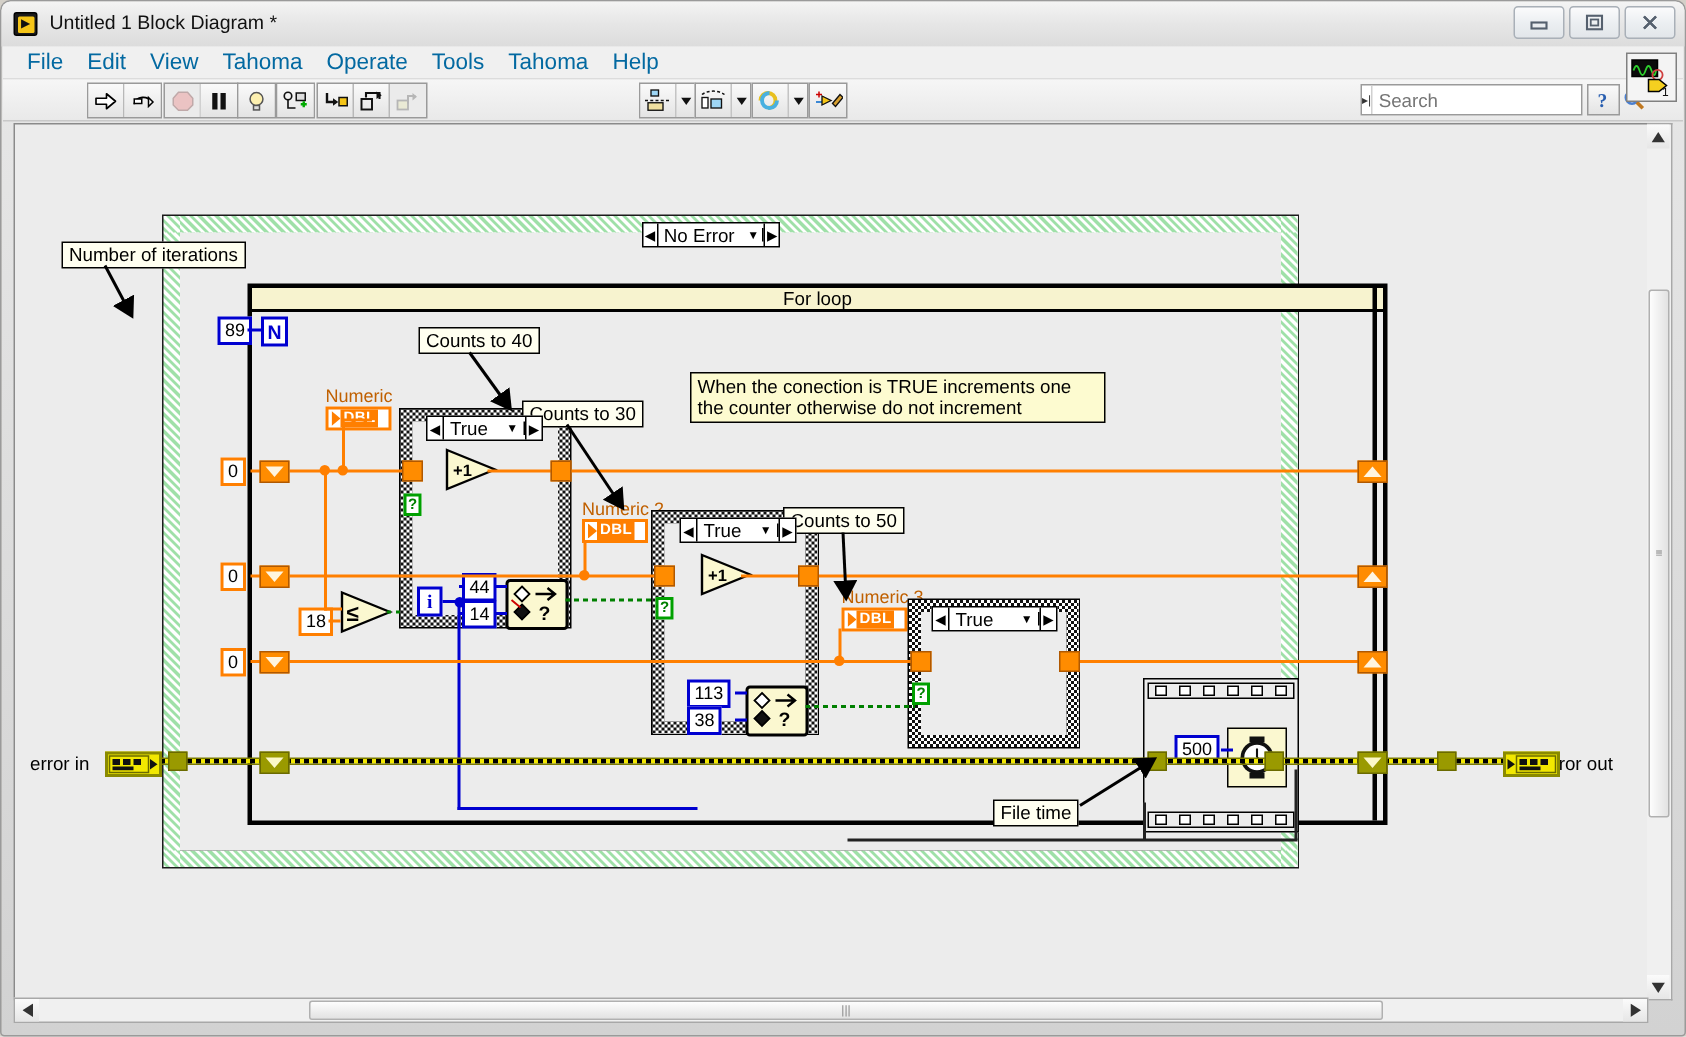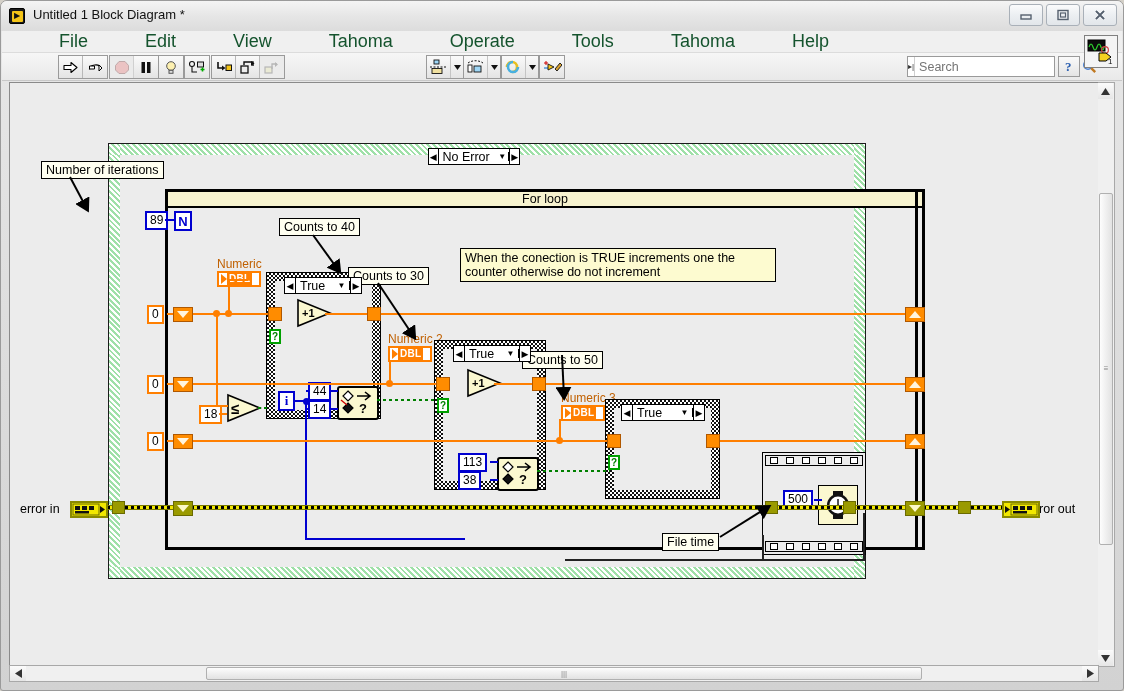--- a/index.html
+++ b/index.html
@@ -45,21 +45,21 @@
     color:#3c4858;
   }
   .wbtn svg { display:block; }
 
   
   .menubar {
     position:absolute; left:1px; top:30px; width:1120px; height:22px;
     background:#f0f0f0; display:flex; align-items:center; padding-left:8px;
     border-bottom:1px solid #dcdcdc;
   }
-  .menuitem { padding:2px 8px; font-size:18px; color:#14532d; cursor:default;margin-left:41px; }
+  .menuitem { padding:2px 8px; font-size:15px; color:#0369a1; cursor:default; }
 
   
   .toolbar {
     position:absolute; left:1px; top:52px; width:1120px; height:28px;
     background:linear-gradient(180deg,#f6f6f6,#e9e9e9);
     border-bottom:1px solid #c8c8c8;
   }
   .tgroup { position:absolute; top:2px; height:24px; display:flex;
      border:1px solid #9a9a9a; background:#efefef; }
   .tbtn { width:24px;height:22px; display:flex;align-items:center;justify-content:center;
@@ -644,38 +644,38 @@
         <path d="M2 12l6 5" stroke="#c00" stroke-width="1.3"></path>
       </svg>
     </div>
     <div class="wireB" style="left:320px; top:307px; width:8px; height:2px;"></div>
     <div class="wireB" style="left:320px; top:325px; width:8px; height:2px;"></div>
     <div class="wireGreen" style="left:367px; top:316px; width:62px;"></div>
 
     <div class="wireB" style="left:295px; top:317px; width:2px; height:140px;"></div>
     <div class="wireB" style="left:295px; top:455px; width:160px; height:2px;"></div>
 
-    <div class="comment" style="left:450px; top:165px; width:316px;">When the conection is TRUE increments one the counter otherwise do not increment</div>
+    <div class="comment" style="left:450px; top:165px; width:277px;">When the conection is TRUE increments one the counter otherwise do not increment</div>
 
     <div class="freelbl" style="left:551px; top:308px;">Numeric 3</div>
     <div class="dblterm" style="left:551px; top:322px; width:44px;">
       <span class="bar"></span>
       <span class="t">DBL</span>
     </div>
 
     <div class="caseBox" style="left:596px; top:317px; width:113px; height:98px;">
       <div class="inner"></div>
     </div>
     <div class="selector" style="left:611px; top:321px; width:84px;">
       <span class="arrw">◀</span>
       <span class="lbl">True</span>
       <span class="dd">▼</span>
       <span class="arrw r">▶</span>
     </div>
-    <div class="lblbox" style="left:512px; top:268px;">Counts to 50</div>
+    <div class="lblbox" style="left:512px; top:255px;">Counts to 50</div>
     <svg class="arrowline" style="left:540px; top:270px;" width="40" height="54">
       <path d="M12 2 L14 44" stroke="#000" stroke-width="2" fill="none" marker-end="url(#ah)"></path>
     </svg>
     <div class="tunnel" style="left:597px; top:351px;"></div>
     <div class="tunnel" style="left:696px; top:351px;"></div>
     <div class="tunnelG" style="left:598px; top:372px;">?</div>
 
     <div class="wire wireH" style="left:183px; top:357px; width:416px;"></div>
     <div class="junction" style="left:546px; top:354px;"></div>
     <div class="wire wireV" style="left:549px; top:336px; height:22px;"></div>

